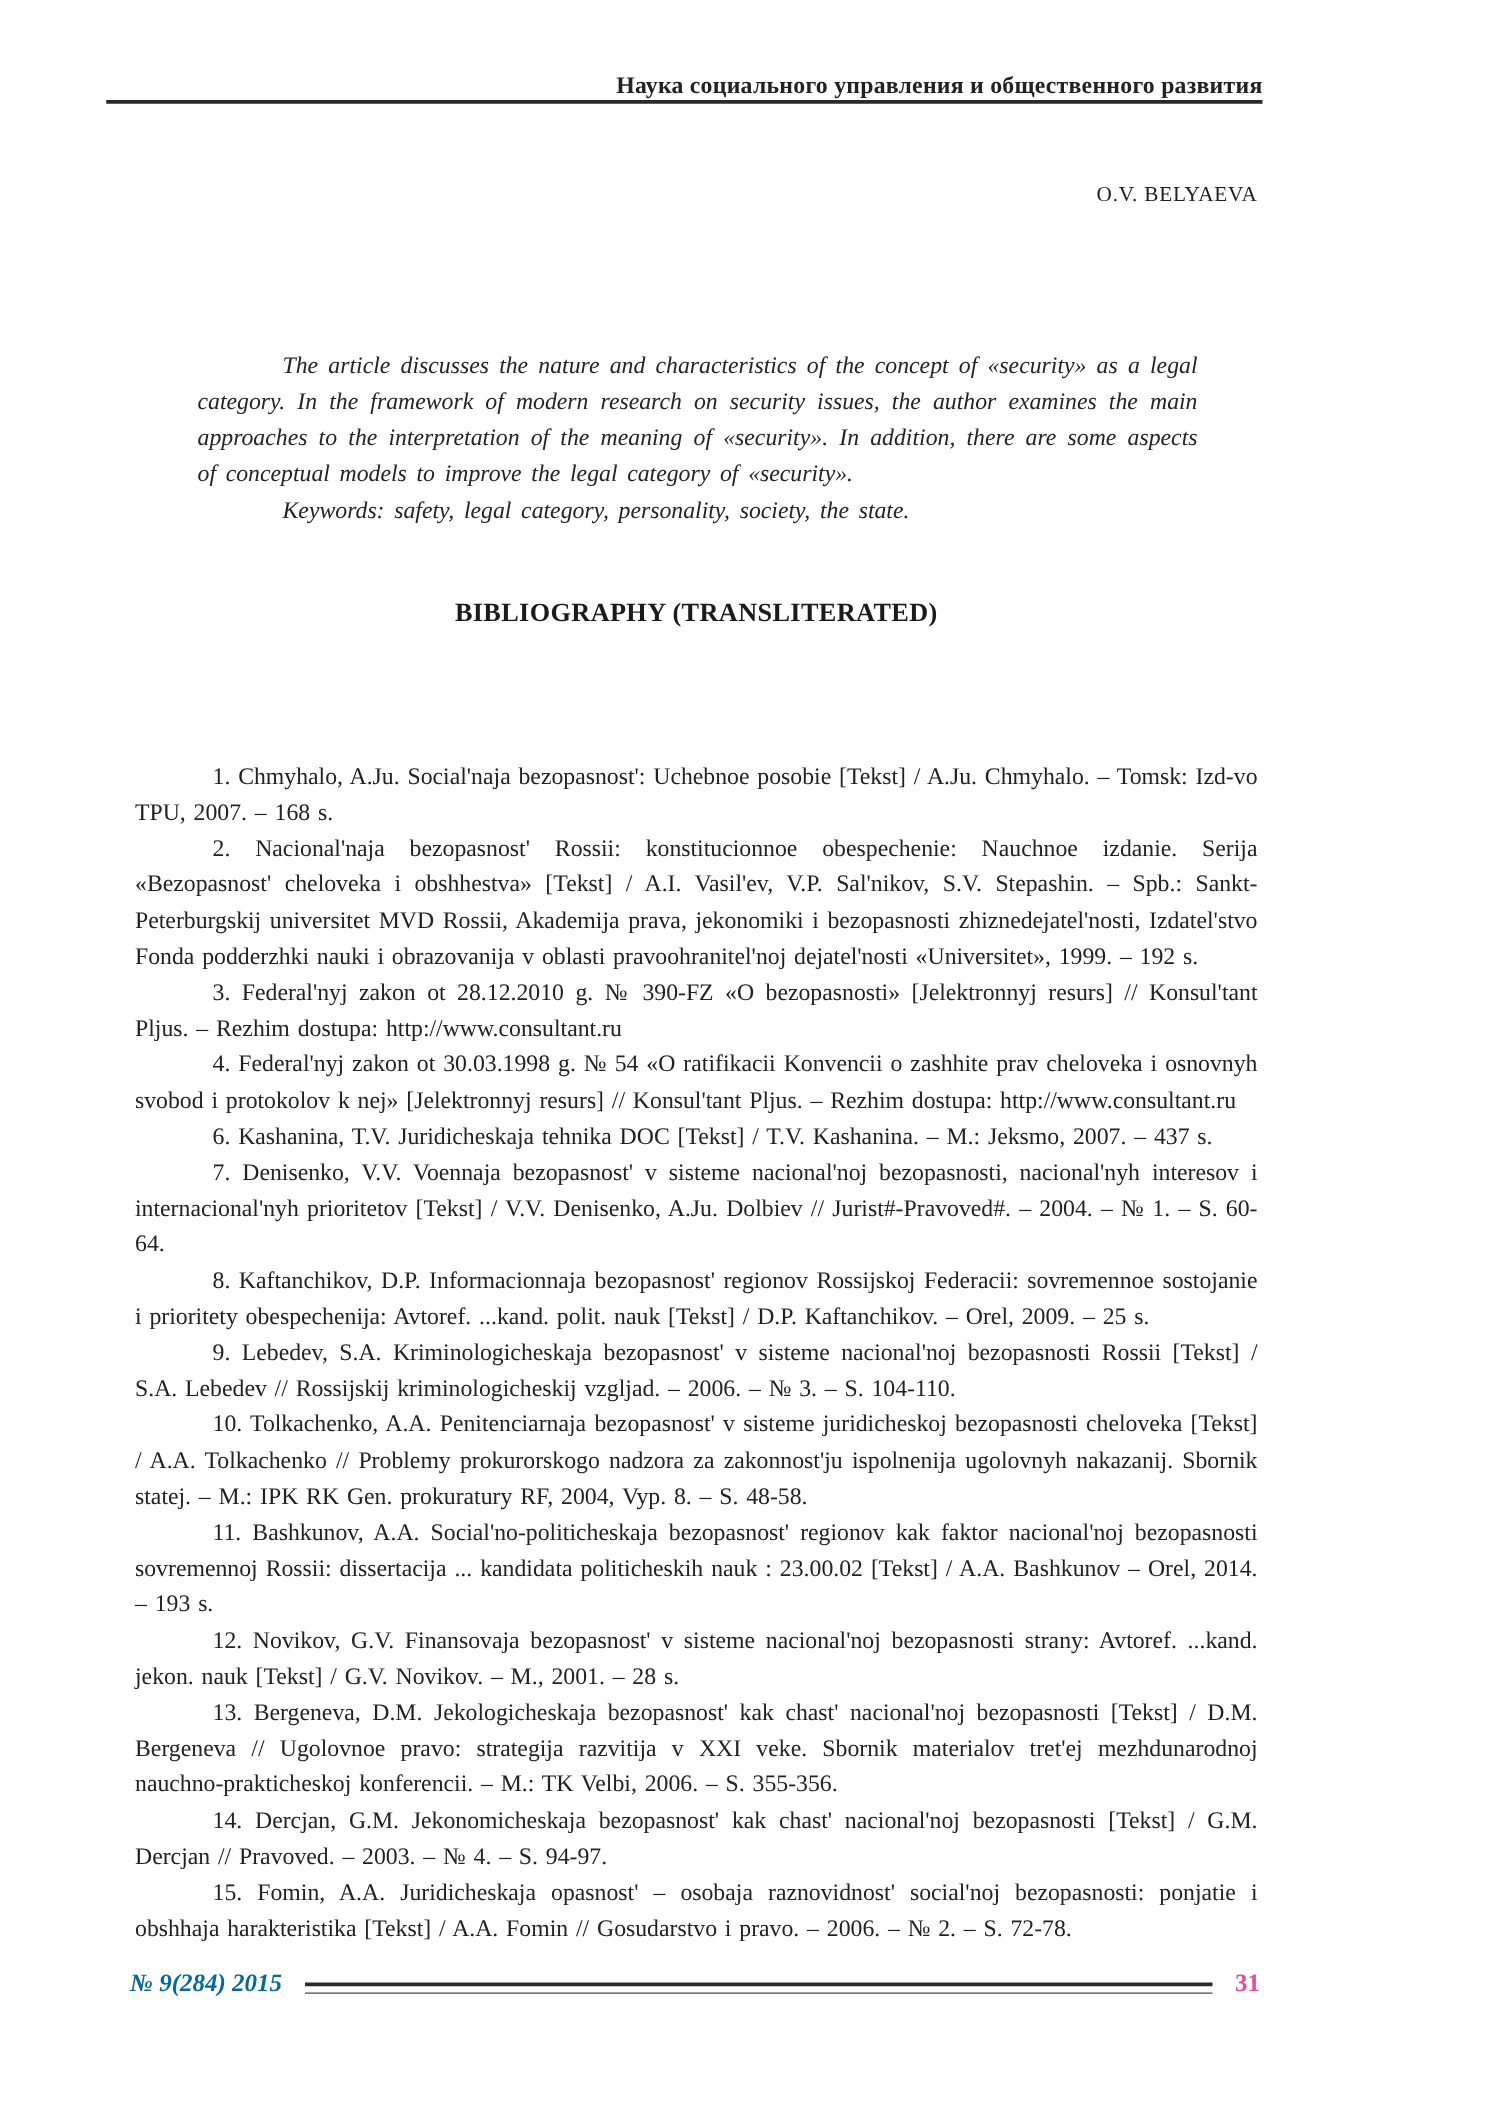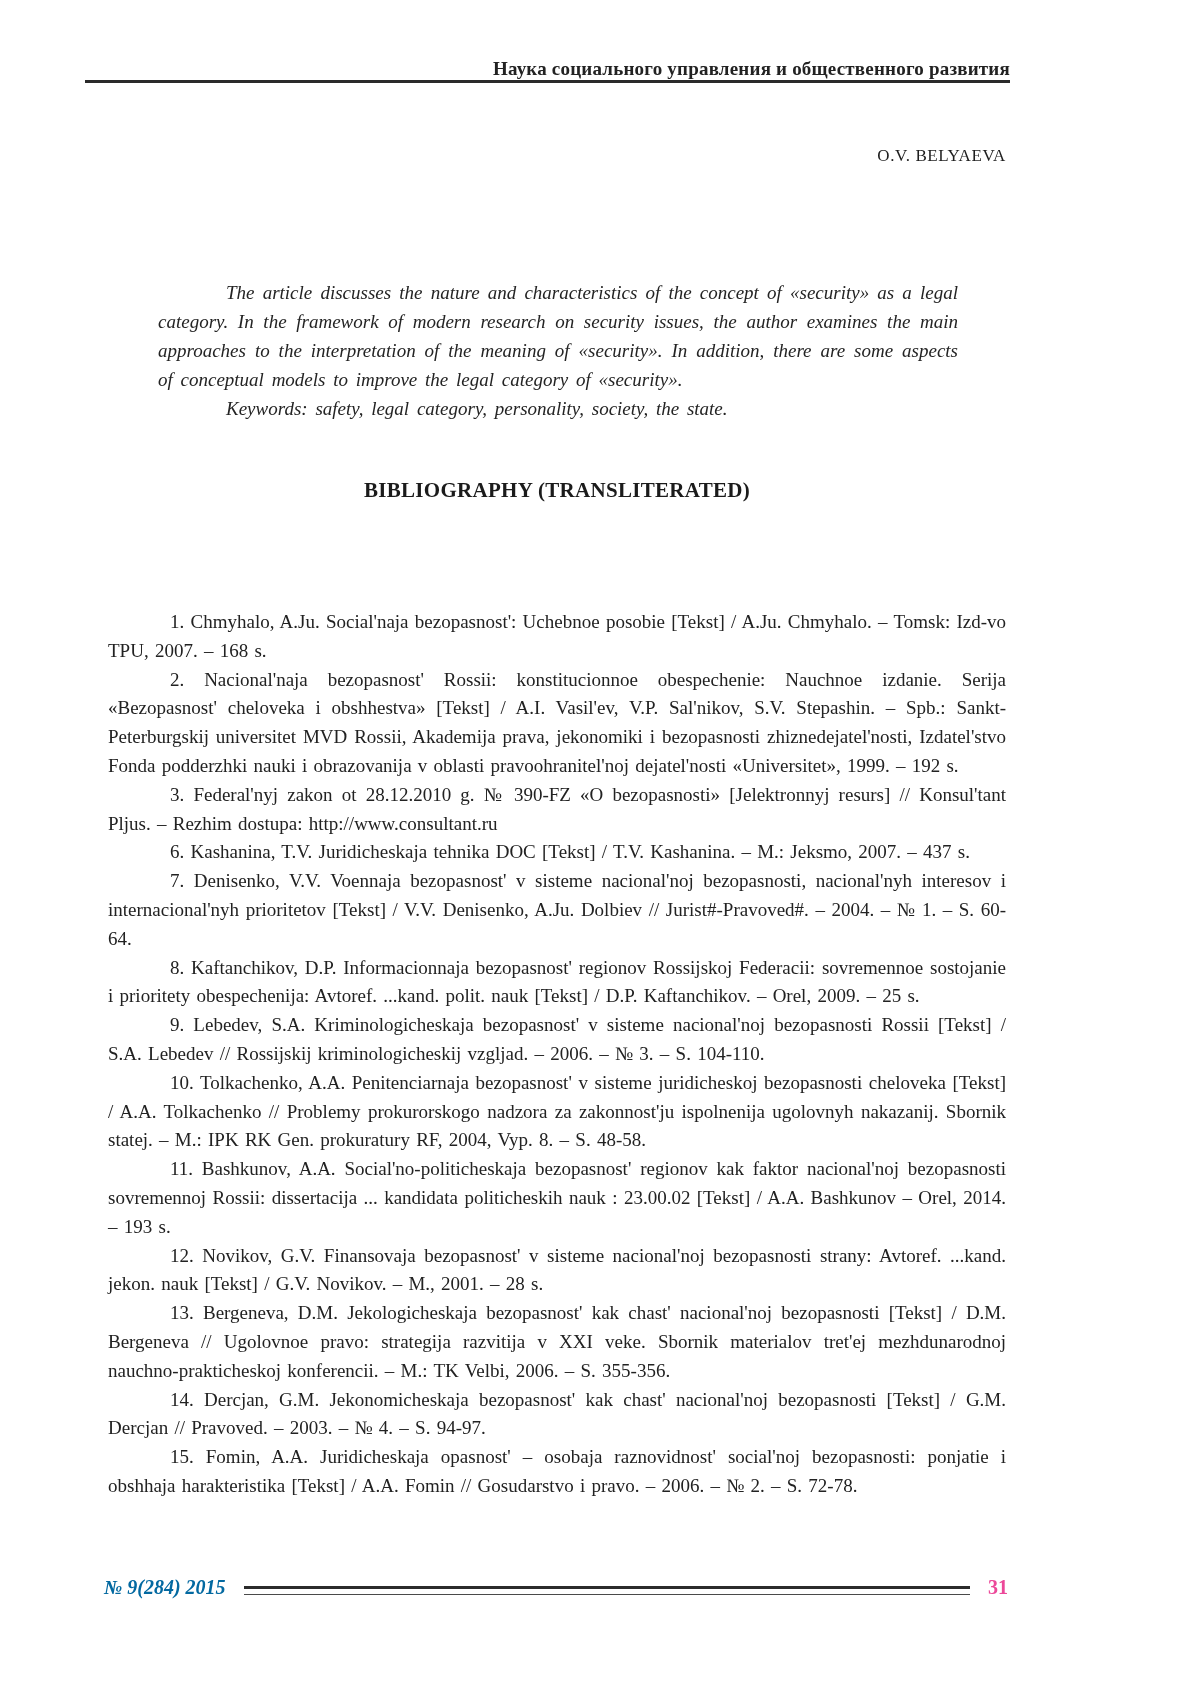--- a/index.html
+++ b/index.html
@@ -145,20 +145,21 @@
   <div class="biblio-heading">BIBLIOGRAPHY (TRANSLITERATED)</div>
 
   <div class="refs">
 
       <p>1. Chmyhalo, A.Ju. Social'naja bezopasnost': Uchebnoe posobie [Tekst] / A.Ju. Chmyhalo. – Tomsk: Izd-vo TPU, 2007. – 168 s.</p>
 
       <p>2. Nacional'naja bezopasnost' Rossii: konstitucionnoe obespechenie: Nauchnoe izdanie. Serija «Bezopasnost' cheloveka i obshhestva» [Tekst] / A.I. Vasil'ev, V.P. Sal'nikov, S.V. Stepashin. – Spb.: Sankt-Peterburgskij universitet MVD Rossii, Akademija prava, jekonomiki i bezopasnosti zhiznedejatel'nosti, Izdatel'stvo Fonda podderzhki nauki i obrazovanija v oblasti pravoohranitel'noj dejatel'nosti «Universitet», 1999. – 192 s.</p>
 
       <p>3. Federal'nyj zakon ot 28.12.2010 g. № 390-FZ «O bezopasnosti» [Jelektronnyj resurs] // Konsul'tant Pljus. – Rezhim dostupa: http://www.consultant.ru</p>
 
+      <p>4. Federal'nyj zakon ot 30.03.1998 g. № 54 «O ratifikacii Konvencii o zashhite prav cheloveka i osnovnyh svobod i protokolov k nej» [Jelektronnyj resurs] // Konsul'tant Pljus. – Rezhim dostupa: http://www.consultant.ru</p>
 
 
       <p>6. Kashanina, T.V. Juridicheskaja tehnika DOC [Tekst] / T.V. Kashanina. – M.: Jeksmo, 2007. – 437 s.</p>
 
       <p>7. Denisenko, V.V. Voennaja bezopasnost' v sisteme nacional'noj bezopasnosti, nacional'nyh interesov i internacional'nyh prioritetov [Tekst] / V.V. Denisenko, A.Ju. Dolbiev // Jurist#-Pravoved#. – 2004. – № 1. – S. 60-64.</p>
 
       <p>8. Kaftanchikov, D.P. Informacionnaja bezopasnost' regionov Rossijskoj Federacii: sovremennoe sostojanie i prioritety obespechenija: Avtoref. ...kand. polit. nauk [Tekst] / D.P. Kaftanchikov. – Orel, 2009. – 25 s.</p>
 
       <p>9. Lebedev, S.A. Kriminologicheskaja bezopasnost' v sisteme nacional'noj bezopasnosti Rossii [Tekst] / S.A. Lebedev // Rossijskij kriminologicheskij vzgljad. – 2006. – № 3. – S. 104-110.</p>
 

